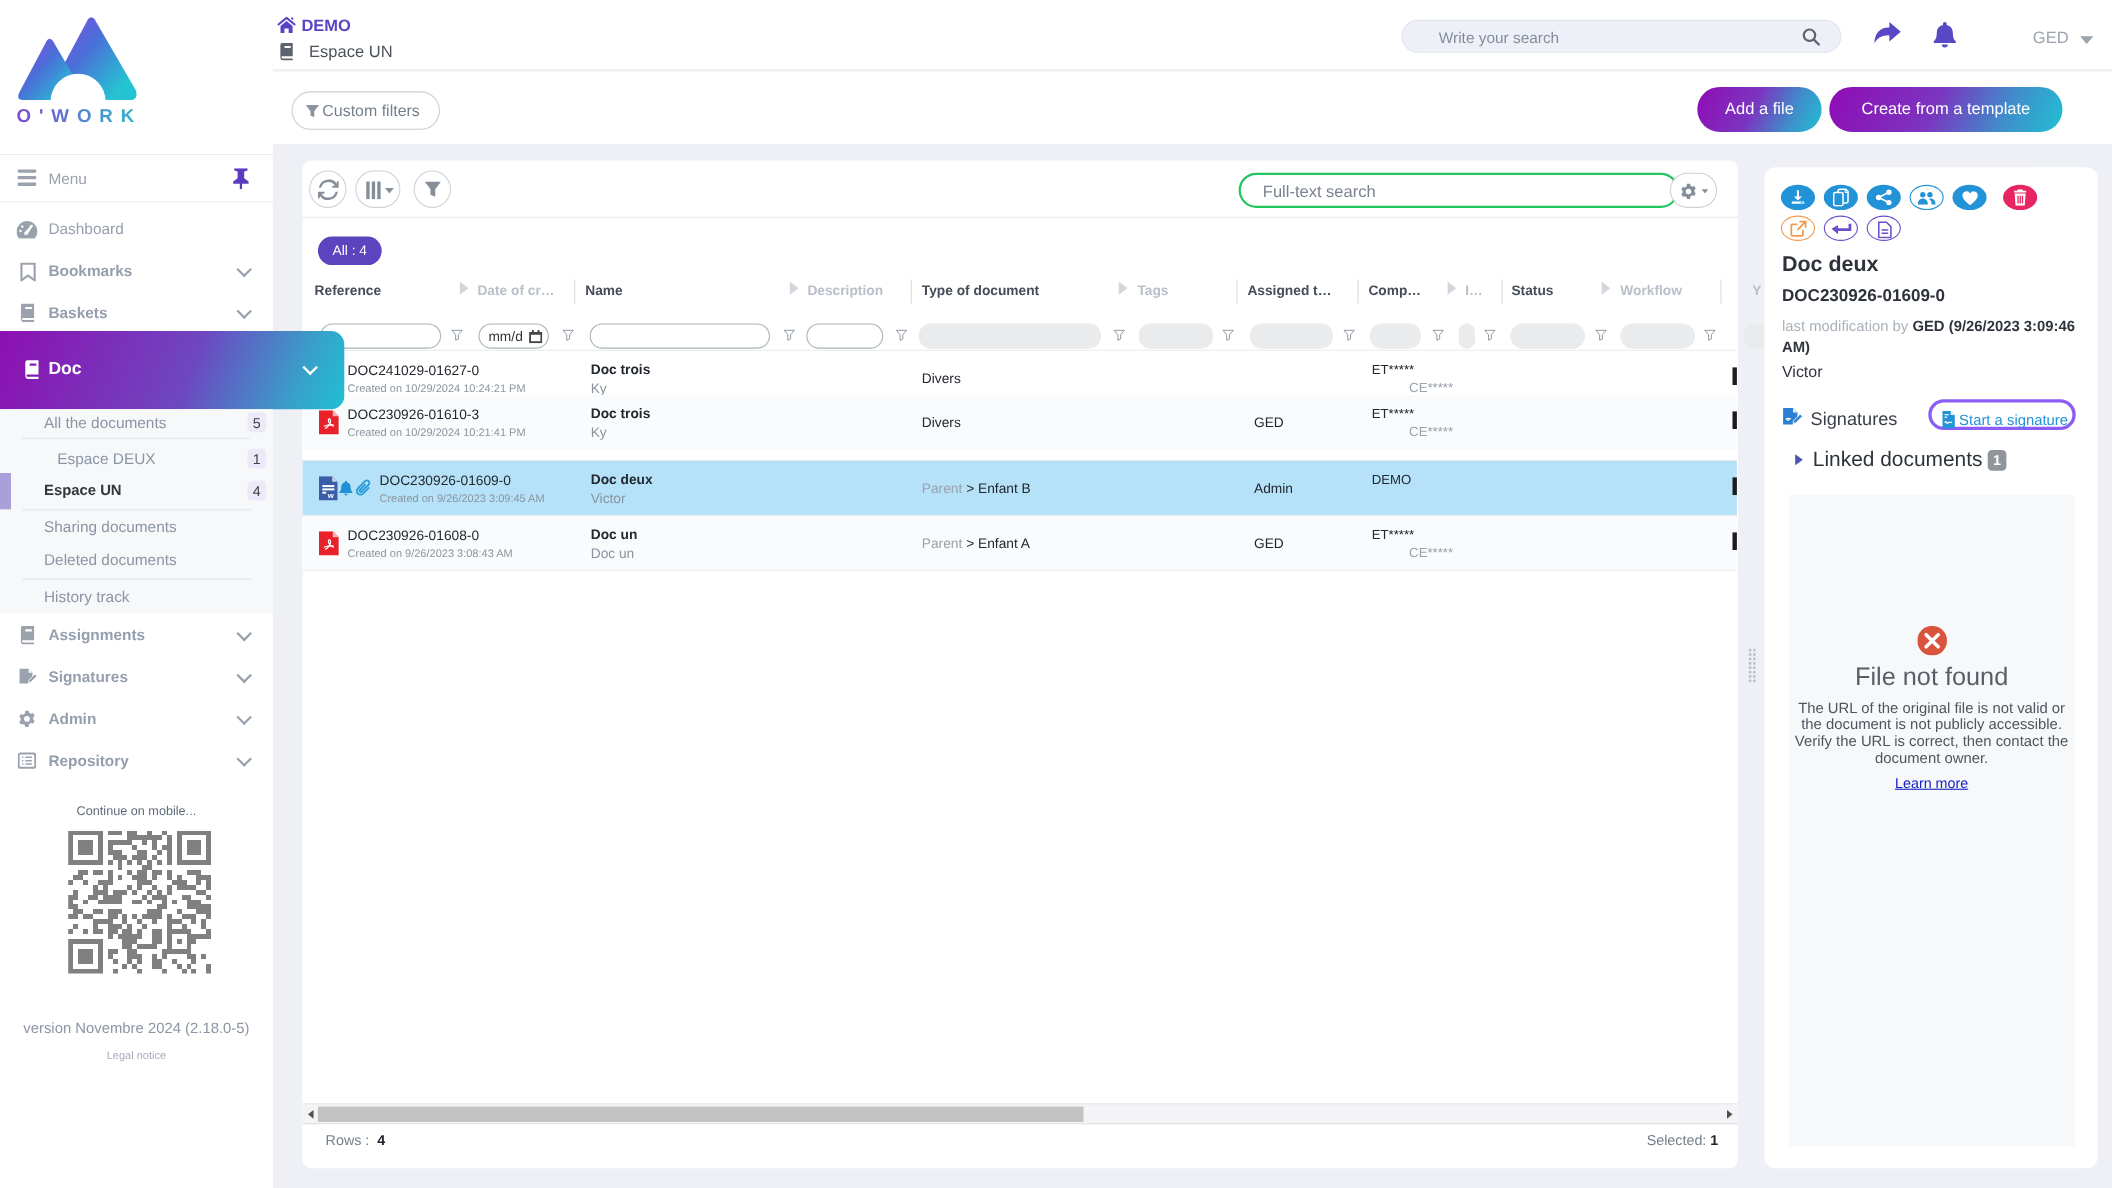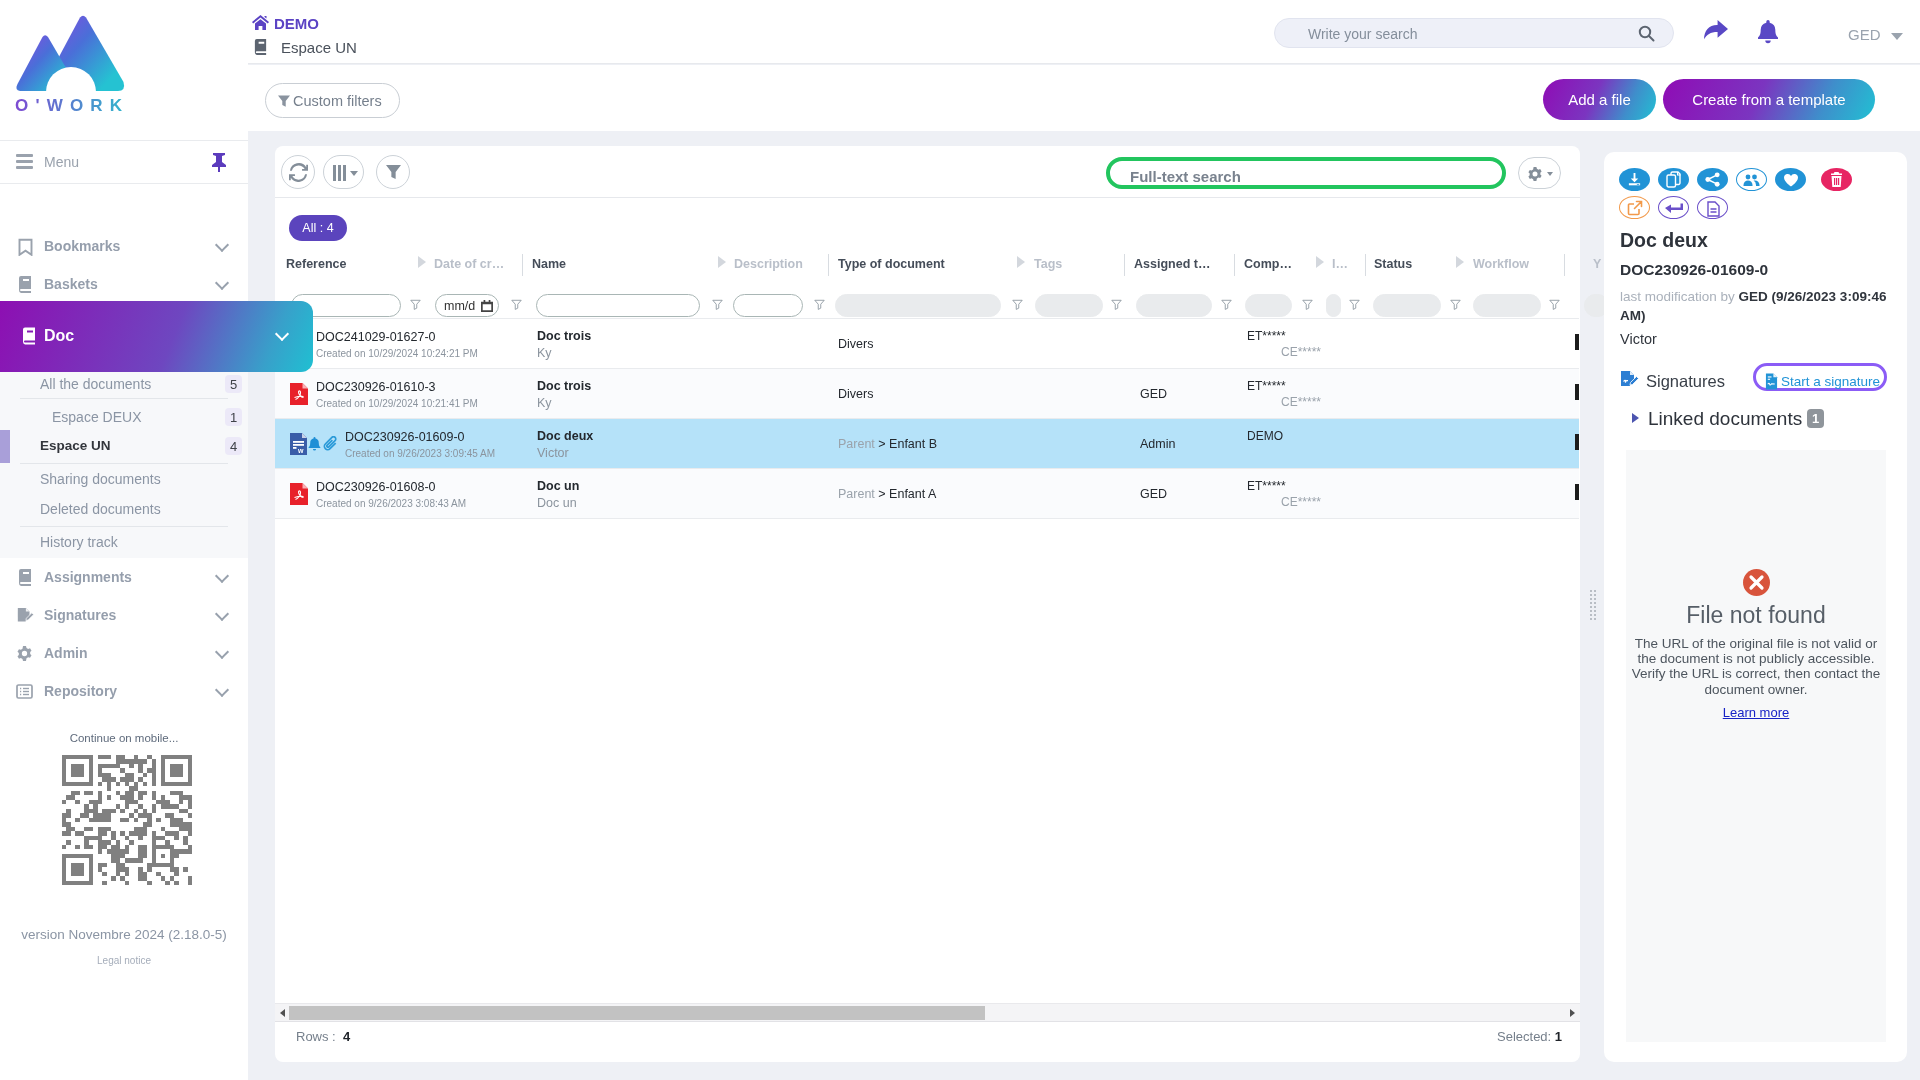--- a/index.html
+++ b/index.html
@@ -79,20 +79,33 @@
         <div></div>
         <div></div>
       </div>
     <div class="abs" style="left:44px; top:13px; font-size:14px; color:#9aa2ad;">Menu</div>
     <svg class="abs" style="right:21px; top:12px;" width="16" height="19" viewBox="0 0 16 19" fill="#5b3bbd">
       <path d="M2 0 h12 v2 l-3 1 v6 l4 3 v2 h-14 v-2 l4 -3 v-6 l-3 -1 z"></path>
         <rect x="7" y="13" width="2" height="6"></rect>
     </svg>
   </div>
 
+  <div class="abs" style="left:0; top:190px; width:248px; height:38px;">
+    <svg class="abs" style="left:15px; top:11px;" width="19" height="16" viewBox="0 0 19 16" fill="#98a1ac">
+        <path d="M9.5 0A9.5 9.5 0 0 0 0 9.5c0 2.4.9 4.6 2.4 6.3h14.2A9.5 9.5 0 0 0 9.5 0z"></path>
+        <g fill="#fff">
+          <circle cx="3.6" cy="9" r="1.1"></circle>
+          <circle cx="5.3" cy="5" r="1.1"></circle>
+          <circle cx="13.2" cy="4.6" r="1.1"></circle>
+          <path d="M8.3 9.2L13.9 3l1.2 1-4.3 6.8a1.9 1.9 0 1 1-2.5-1.6z"></path>
+        </g>
+        <path fill="#98a1ac" d="M9.5 11.2a1 1 0 1 0 0 2 1 1 0 0 0 0-2z" opacity="0.4"></path>
+      </svg>
+    <div class="navlbl abs" style="left:44px; top:10px;">Dashboard</div>
+  </div>
   <div class="abs" style="left:0; top:228px; width:248px; height:38px;">
     <svg class="abs" style="left:18px; top:10px;" width="15" height="18" viewBox="0 0 12 15" fill="none" stroke="#9aa2ad" stroke-width="1.6">
         <path d="M1 1.5 h10 v12.5 l-5-3.5-5 3.5 z"></path>
       </svg>
     <div class="navlbl bold6 abs" style="left:44px; top:10px; font-weight:bold;">Bookmarks</div>
     <span class="chev abs" style="right:21px; top:12px;"></span>
   </div>
   <div class="abs" style="left:0; top:266px; width:248px; height:38px;">
     <svg class="abs" style="left:17px; top:10px;" width="16" height="17" viewBox="0 0 16 17" fill="#9aa2ad">
         <path d="M2 2a2 2 0 0 1 2-2h10v13H4a1 1 0 0 0 0 2h10v2H4a3 3 0 0 1-2-3zM6 3v2h6V3z"></path>
@@ -440,21 +453,21 @@
     <div style="position:absolute;left:14px;top:9px;width:3px;height:16px;background:#848e99;"></div>
     <div style="position:absolute;left:19px;top:9px;width:3px;height:16px;background:#848e99;"></div>
     <div style="position:absolute;left:26px;top:15px;width:0;height:0;border-left:4px solid transparent;border-right:4px solid transparent;border-top:5px solid #848e99;"></div>
   </div>
   <div class="circbtn" style="left:101px; top:9px; width:34px; height:34px;">
     <svg style="position:absolute;left:9px;top:9px;" width="15" height="15" viewBox="0 0 14 14" fill="#848e99">
         <path d="M0 0h14L9 6.5V13l-4-1.8V6.5z"></path>
       </svg>
   </div>
 
-  <div class="abs" style="left:831px; top:11px; width:400px; height:32px; border:4px solid #22c55e; border-radius:16px; background:#fff;font-weight:bold;">
+  <div class="abs" style="left:851px; top:11px; width:400px; height:32px; border:2px solid #22c55e; border-radius:16px; background:#fff;">
     <div class="abs" style="left:20px; top:7px; font-size:15px; color:#79828e;">Full-text search</div>
   </div>
   <div class="abs" style="left:1243px; top:11px; width:43px; height:32px; border:1px solid #ccd2d8; border-radius:16px; background:#fff;">
     <svg class="abs" style="left:8px; top:8px;" width="16" height="16" viewBox="0 0 16 16" fill="#848e99">
         <path d="M9.4 1l.5 1.8a5.6 5.6 0 0 1 1.5.9l1.8-.6 1.4 2.4-1.3 1.2a5.6 5.6 0 0 1 0 1.8l1.3 1.2-1.4 2.4-1.8-.6a5.6 5.6 0 0 1-1.5.9L9.4 15H6.6l-.5-1.8a5.6 5.6 0 0 1-1.5-.9l-1.8.6-1.4-2.4 1.3-1.2a5.6 5.6 0 0 1 0-1.8L1.4 6.3l1.4-2.4 1.8.6a5.6 5.6 0 0 1 1.5-.9L6.6 1zM8 5.5A2.5 2.5 0 1 0 8 10.5 2.5 2.5 0 0 0 8 5.5z"></path>
       </svg>
     <div class="abs" style="left:28px; top:14px; width:0; height:0; border-left:3.5px solid transparent; border-right:3.5px solid transparent; border-top:4.5px solid #848e99;"></div>
   </div>
   <div class="abs" style="left:0; top:51px; width:1305px; height:1px; background:#e6e8ec;"></div>
 
@@ -549,21 +562,21 @@
 <div class="ref" style="left:41px;">DOC241029-01627-0</div>
 <div class="created" style="left:41px;">Created on 10/29/2024 10:24:21 PM</div>
 <div class="nm" style="left:262px;">Doc trois</div>
 <div class="nm2" style="left:262px;">Ky</div>
 <div class="typ" style="left:563px;">Divers</div>
 <div class="cmp1" style="left:972px;">ET*****</div>
 <div class="cmp2" style="left:972px;">CE*****</div>
 <div class="edgetick"></div>
 </div>
   <div class="rowline" style="top:222px;"></div>
-  <div class="row" style="top:223px; background:#fafbfd;">
+  <div class="row" style="top:213px; background:#fafbfd;">
 <svg class="abs" style="left:15px; top:14px;" width="18" height="22" viewBox="0 0 18 22">
         <path fill="#e8212b" d="M0 0h12.5L18 5.5V22H0z"></path>
         <path fill="#f8b0b4" d="M12.5 0L18 5.5h-5.5z"></path>
         <path fill="none" stroke="#fff" stroke-width="1.1" d="M5.5 16.5c2.5-1 5.5-4.5 5-7.5-.3-1.6-2-1.5-2 0 0 2.5 2.5 5 5 5.5"></path>
         <path fill="none" stroke="#fff" stroke-width="1.1" d="M4.5 14.5c2.5-.8 6.5-1.5 9-1"></path>
       </svg>
 <div class="ref" style="left:41px;">DOC230926-01610-3</div>
 <div class="created" style="left:41px;">Created on 10/29/2024 10:21:41 PM</div>
 <div class="nm" style="left:262px;">Doc trois</div>
 <div class="nm2" style="left:262px;">Ky</div>

